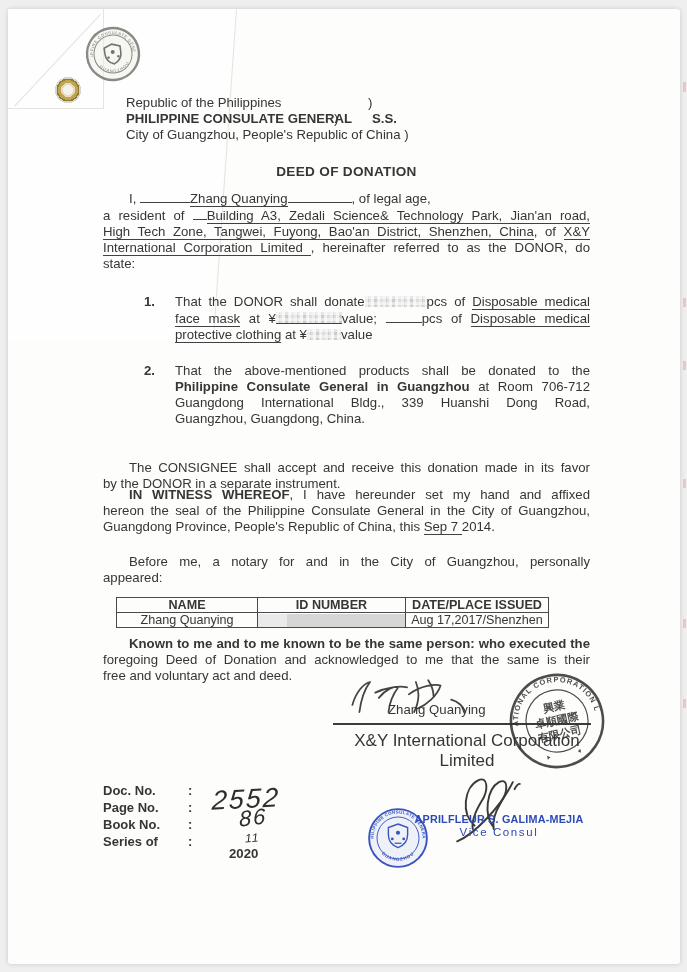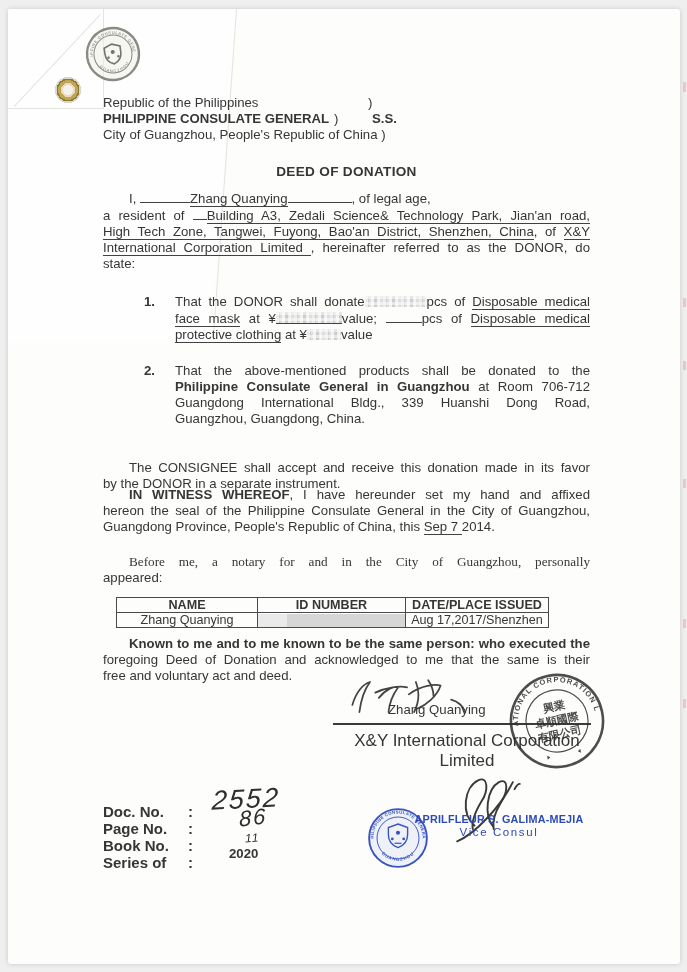--- a/index.html
+++ b/index.html
@@ -24,41 +24,41 @@
   .tline.just{text-align:justify;text-align-last:justify;}
   .u{border-bottom:1px solid #414141;padding-bottom:0px;}
   .b{font-weight:bold;}
   .blank{display:inline-block;border-bottom:1px solid #414141;height:12px;vertical-align:baseline;}
   .redact{display:inline-block;height:11px;vertical-align:-1px;background-color:#dedede;
     background-image:linear-gradient(90deg,rgba(255,255,255,.6) 0 3px,transparent 3px 6px),
                      linear-gradient(rgba(255,255,255,.5) 0 3px,transparent 3px 6px),
                      linear-gradient(90deg,rgba(0,0,0,.08) 0 4px,transparent 4px 9px);
     background-size:6px 6px,6px 6px,9px 9px;}
   .redact.u{border-bottom:1px solid #414141;}
-  .hline{position:relative;height:16px;}
+  .hline{position:relative;height:16px;padding-left:23px;}
   .hp{position:absolute;top:0;}
   .title{position:absolute;left:95px;top:155px;width:487px;text-align:center;
          font-weight:bold;font-size:13.6px;letter-spacing:.3px;}
   .item{position:absolute;left:136px;width:446px;display:flex;font-size:13.2px;line-height:16px;}
   .item .num{width:31px;flex:0 0 31px;font-weight:bold;}
   .item .itext{width:415px;}
   
   .ntable{position:absolute;left:108px;top:588px;border-collapse:collapse;table-layout:fixed;}
   .ntable th,.ntable td{border:1.6px solid #4a4a4a;padding:0;height:14px;font-size:12.6px;
         text-align:center;vertical-align:middle;overflow:hidden;white-space:nowrap;}
   .ntable th{font-weight:bold;}
   .id-redact{height:13px;width:100%;background:linear-gradient(90deg,#eaeaea 0 20%,#d6d6d6 20% 100%);}
   
   .sig-svg{position:absolute;stroke:#2b2b2b;fill:none;stroke-linecap:round;stroke-linejoin:round;opacity:.88;}
   .donor-name{position:absolute;left:380px;top:693px;font-size:13.2px;}
   .sig-line{position:absolute;left:325px;top:714px;width:258px;height:1.6px;background:#3b3b3b;}
   .company-name{position:absolute;left:330px;top:722px;width:258px;font-size:17px;text-align:center;}
   .stamp-wrap{position:absolute;left:494px;top:657px;width:110px;height:110px;transform:rotate(-12deg);opacity:.85;}
   
-  .footer{position:absolute;left:95px;top:794px;width:220px;font-size:15px;font-weight:bold;}
+  .footer{position:absolute;left:95px;top:774px;width:220px;font-size:13px;font-weight:bold;}
   .frow{position:relative;height:17px;}
   .frow .colon{position:absolute;left:85px;top:0;}
   .hw{position:absolute;color:#2e2e2e;font-style:italic;letter-spacing:2px;white-space:nowrap;}
   .hw1{left:204px;top:775px;font-size:27px;transform:rotate(-3deg) skewX(-6deg);}
   .hw2{left:231px;top:796px;font-size:22px;transform:rotate(-7deg) skewX(-6deg);}
   .hw3{left:237px;top:822px;font-size:12px;transform:rotate(-4deg);letter-spacing:1px;}
   .typed-year{position:absolute;left:221px;top:837px;font-size:13.2px;font-weight:bold;}
   
   .officer-name{position:absolute;left:405px;top:804px;width:172px;text-align:center;
         font-size:10.8px;font-weight:bold;color:#2e4ab5;letter-spacing:.2px;}
@@ -141,21 +141,21 @@
     <div class="blk" style="top:451px;">
         <div class="tline just" style="text-indent: 26px;"><span class="">The CONSIGNEE shall accept and receive this donation made in its favor</span></div>
         <div class="tline"><span class="">by the DONOR in a separate instrument.</span></div>
       </div>
     <div class="blk" style="top:478px;">
         <div class="tline just" style="text-indent: 26px;"><span class="b">IN WITNESS WHEREOF</span><span class="">, I have hereunder set my hand and affixed</span></div>
         <div class="tline just"><span class="">hereon the seal of the Philippine Consulate General in the City of Guangzhou,</span></div>
         <div class="tline"><span class="">Guangdong Province, People's Republic of China, this </span><span class="u ">Sep 7 </span><span class="">2014.</span></div>
       </div>
     <div class="blk" style="top:545px;">
-        <div class="tline just" style="text-indent: 26px; font-family: Liberation Serif, serif;"><span class="">Before me, a notary for and in the City of Guangzhou, personally</span></div>
+        <div class="tline just" style="text-indent: 26px;"><span class="">Before me, a notary for and in the City of Guangzhou, personally</span></div>
         <div class="tline"><span class="">appeared:</span></div>
       </div>
 
     <table class="ntable">
       <colgroup>
           <col style="width:141px">
           <col style="width:148px">
           <col style="width:143px">
         </colgroup>
       <thead>

